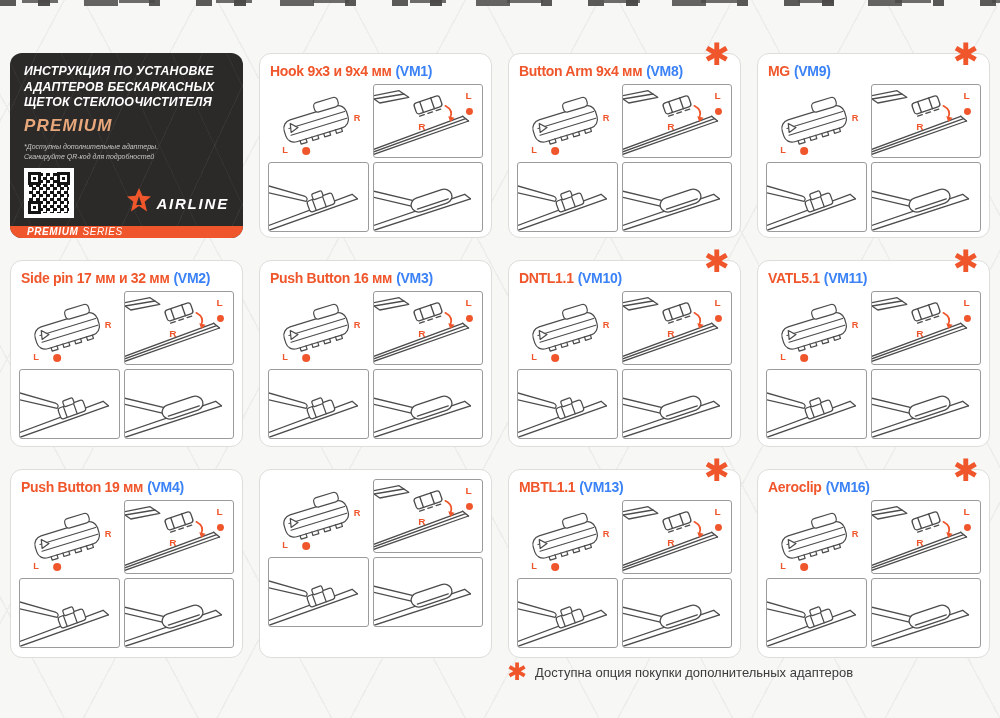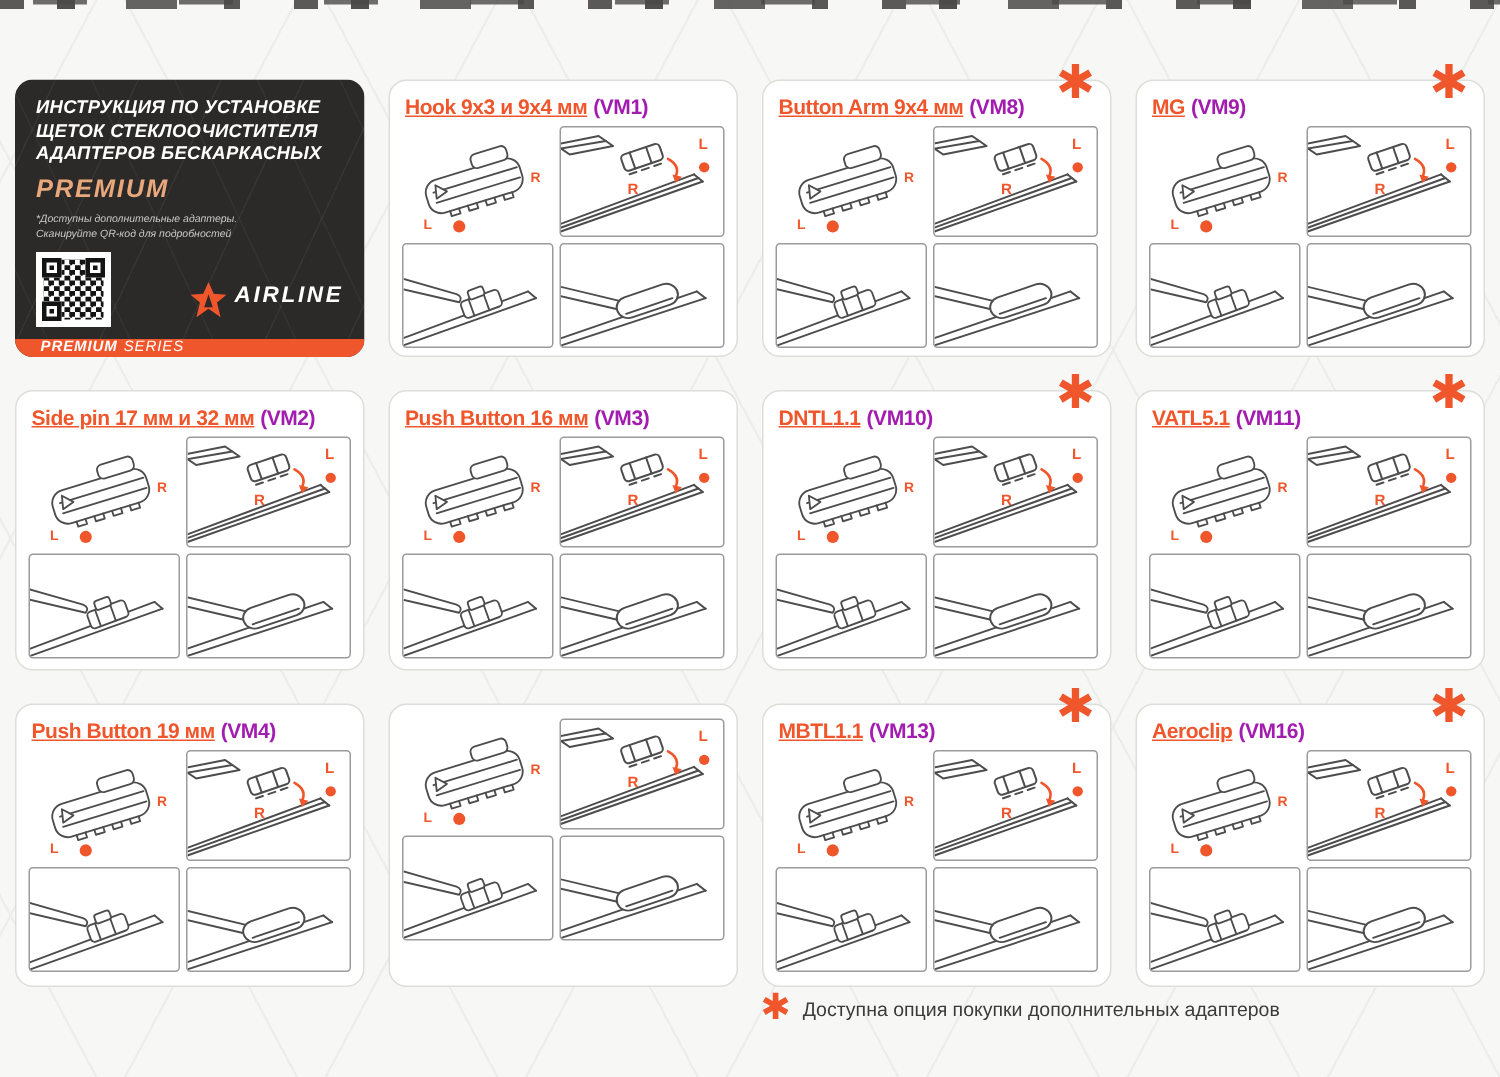--- a/index.html
+++ b/index.html
@@ -62,21 +62,21 @@
   .hc-note{color:#c9c7c4;font-size:7px;line-height:1.4;margin-top:6px;}
   .hc-row{display:flex;align-items:flex-end;justify-content:space-between;margin-top:6px;flex:1;padding-bottom:8px;}
   .qr{position:relative;width:50px;height:50px;background:#fff;padding:5px;}
   .qr-m{width:100%;height:100%;
     background:
       repeating-conic-gradient(#141414 0% 25%, #fff 0% 50%);
     background-size:7px 7px;}
   .qf{position:absolute;width:13px;height:13px;border:3px solid #141414;background:#fff;}
   .qf::after{content:"";position:absolute;inset:2px;background:#141414;}
   .qf.tl{left:4px;top:4px;} .qf.tr{right:4px;top:4px;} .qf.bl{left:4px;bottom:4px;}
-  .brand{display:flex;align-items:flex-start;gap:5px;margin-bottom:6px;}
+  .brand{display:flex;align-items:flex-end;gap:5px;margin-bottom:6px;}
   .brand-text{font-weight:bold;font-size:15px;letter-spacing:1.8px;color:#fff;}
   .hc-strip{
     height:22px;background:var(--accent);color:#fff;
     display:flex;align-items:center;
     font-size:10px;letter-spacing:.6px;
     margin:0 -14px;padding-left:17px;
   }
   .hc-strip .b{font-weight:bold;margin-right:4px;}
   .hc-strip .l{font-weight:normal;}
 
@@ -86,22 +86,22 @@
     padding:9px 8px 8px 8px;
   }
   .card-ast{
     position:absolute;top:-15px;right:10px;
     color:var(--accent);font-size:31px;font-weight:bold;line-height:1;
   }
   .fn-ast{color:var(--accent);font-size:24px;font-weight:bold;line-height:1;}
   .card-title{
     margin:0 0 5px 2px;font-size:14px;font-weight:bold;letter-spacing:-0.3px;white-space:nowrap;
   }
-  .t-accent{color:var(--accent);text-decoration:underline;}
-  .t-code{color:#a21caf;margin-left:4px;}
+  .t-accent{color:var(--accent);}
+  .t-code{color:#3b82f6;margin-left:4px;}
   .panels{
     display:grid;grid-template-columns:101px 1fr;grid-template-rows:74px 70px;gap:4px;
   }
   .panel{border:1px solid #9b9b9b;border-radius:3px;background:#fff;overflow:hidden;}
   .panel.borderless{border:none;}
   .panel svg{display:block;width:100%;height:100%;}
 
   .ln{stroke:var(--line);stroke-width:1.4;stroke-linejoin:round;stroke-linecap:round;}
   .fw{fill:#fff;} .fn{fill:none;}
   .otext{fill:var(--accent);font-weight:bold;font-size:10.5px;font-family:"Liberation Sans",sans-serif;}
@@ -120,22 +120,22 @@
 
 <div class="sheet">
   <div class="top-edge"></div>
   <div class="top-edge2"></div>
 
   <div class="grid" id="grid">
 
     <div class="header-card">
       <div class="hc-title">
         <div>ИНСТРУКЦИЯ ПО УСТАНОВКЕ</div>
+        <div>АДАПТЕРОВ БЕСКАРКАСНЫХ</div>
         <div>ЩЕТОК СТЕКЛООЧИСТИТЕЛЯ</div>
-        <div>АДАПТЕРОВ БЕСКАРКАСНЫХ</div>
       </div>
       <div class="hc-premium">PREMIUM</div>
       <div class="hc-note">
         <div>*Доступны дополнительные адаптеры.</div>
         <div>Сканируйте QR-код для подробностей</div>
       </div>
       <div class="hc-row">
         <div class="qr">
           <div class="qr-m"></div>
           <div class="qf tl"></div>

